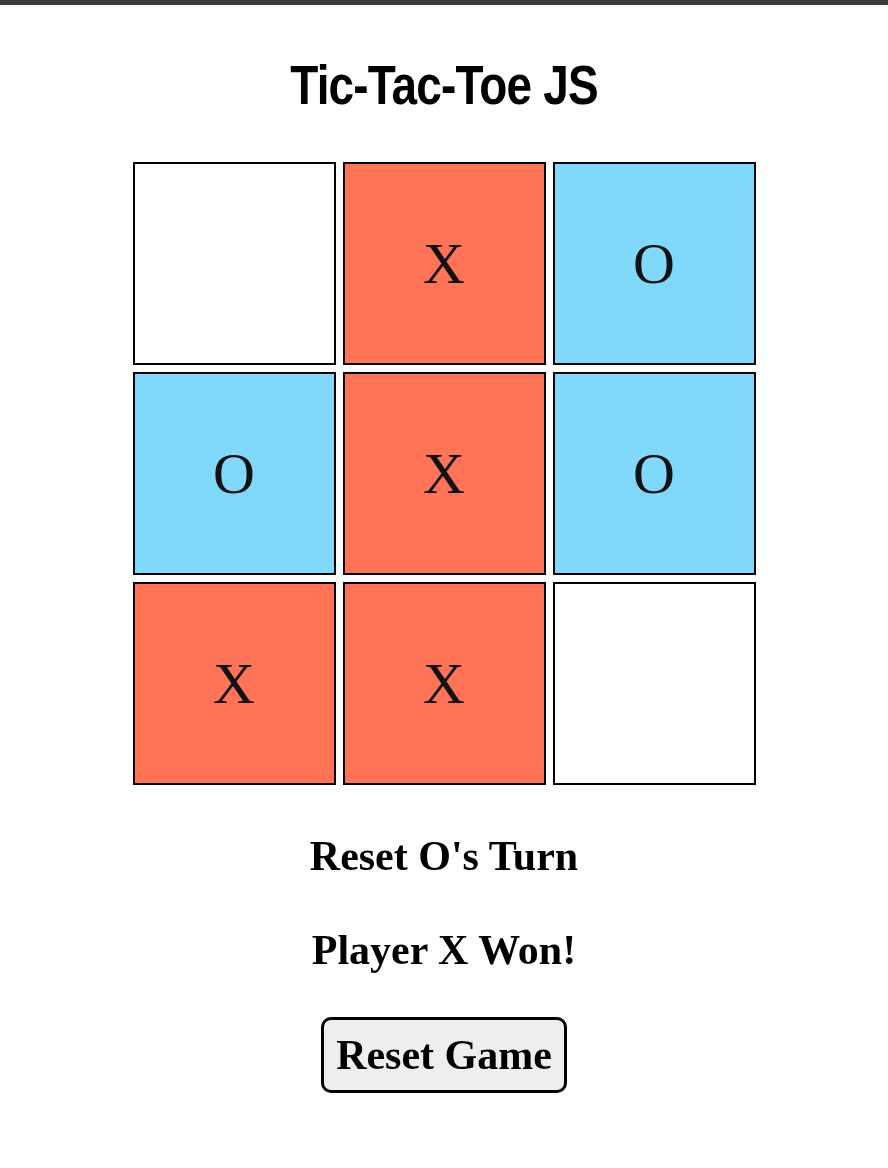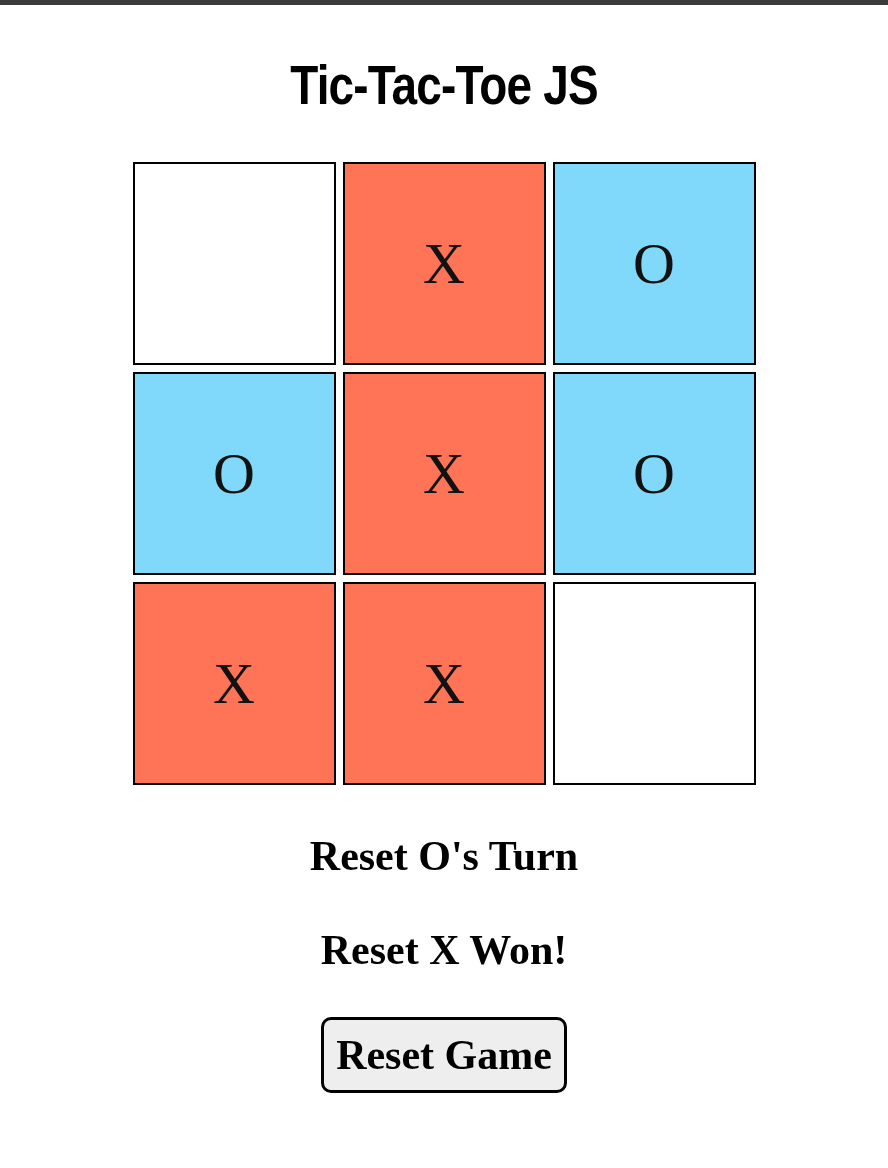--- a/index.html
+++ b/index.html
@@ -105,18 +105,18 @@
     <div class="cell o">O</div>
     <div class="cell x">X</div>
     <div class="cell o">O</div>
     <div class="cell x">X</div>
     <div class="cell x">X</div>
     <div class="cell empty"></div>
   </div>
 
 <div class="status turn">Reset O's Turn</div>
 
-<div class="status result">Reset X Won!</div>
+<div class="status result">Player X Won!</div>
 
 <button class="reset-btn">Reset Game</button>
 
 
 
 
 </body></html>

